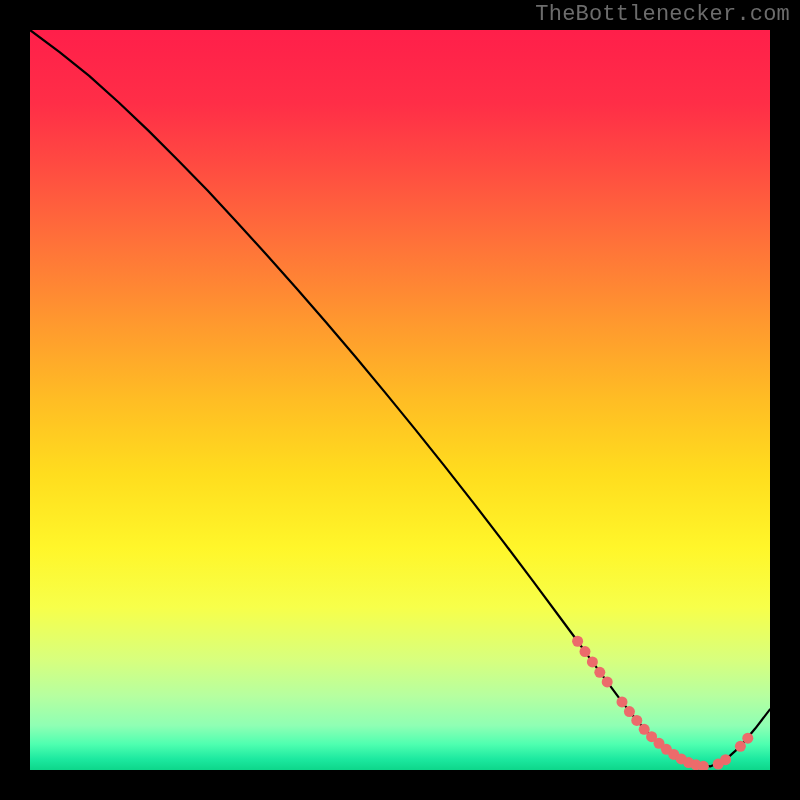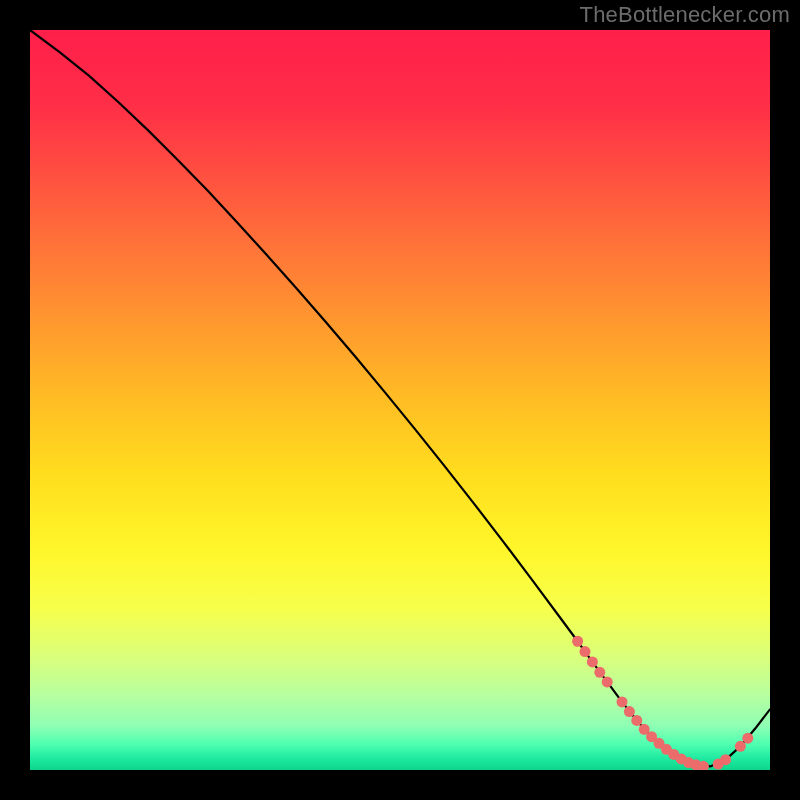--- a/index.html
+++ b/index.html
@@ -9,20 +9,21 @@
     height: 800px;
     background: #000;
     overflow: hidden;
     font-family: Arial, Helvetica, sans-serif;
   }
   .frame {
     position: relative;
     width: 800px;
     height: 592px;
     background: #000;
+    font-family: Liberation Mono, monospace;
   }
   .attribution {
     position: absolute;
     top: 2px;
     right: 10px;
     color: #6c6c6c;
     font-size: 22px;
     font-weight: 400;
     letter-spacing: 0.2px;
   }

